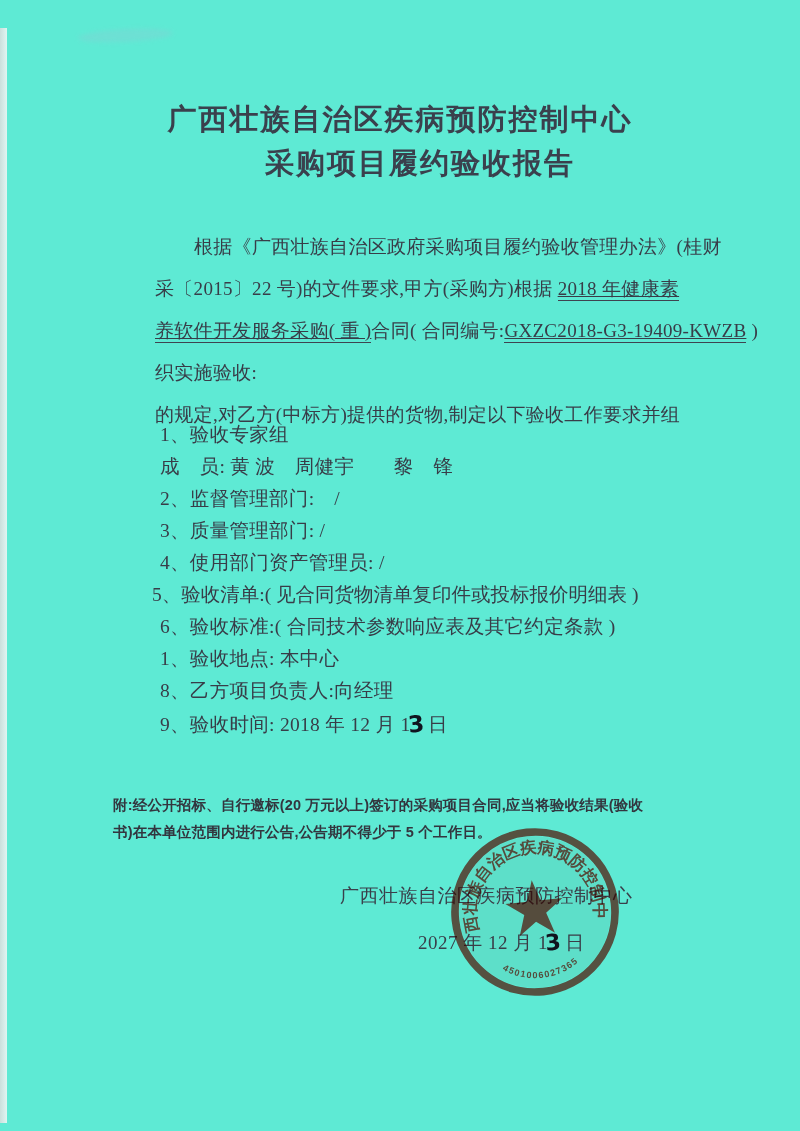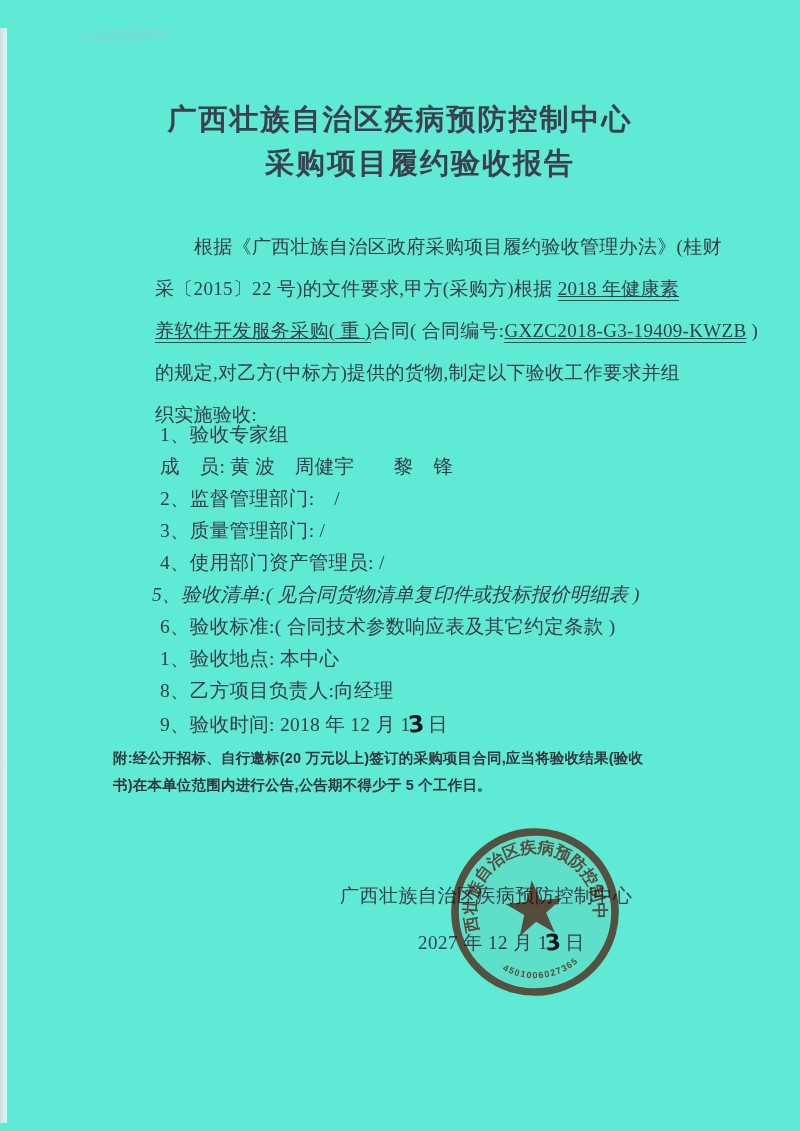--- a/index.html
+++ b/index.html
@@ -21,27 +21,27 @@
     font-size:29px;font-weight:bold;letter-spacing:2px;color:#3a404d;white-space:pre;
   }
   .title1{top:100px;}
   .title2{top:144px;padding-left:20px;}
   .para{position:absolute;left:115px;top:226px;width:600px;margin-left:40px;}
   .p-line{height:42px;line-height:42px;font-size:19px;letter-spacing:.3px;white-space:pre;}
   .p-line.indent{padding-left:39px;}
   .u{border-bottom:1.5px solid #3e4450;padding-bottom:1px;text-decoration:underline;}
   .list{position:absolute;left:115px;top:419px;width:610px;}
   .l-line{height:32px;line-height:32px;font-size:19.5px;letter-spacing:.3px;white-space:pre;padding-left:45px;}
-  .l-line.tight{padding-left:37px;letter-spacing:0;font-style:italic;}
+  .l-line.tight{padding-left:37px;letter-spacing:0;}
   .hand{
     display:inline-block;font-family:"DejaVu Sans",sans-serif;font-weight:bold;
     font-size:1.18em;color:#10141f;transform:rotate(-6deg) translateY(1px);
     margin-left:-3px;margin-right:-1px;
   }
-  .note{position:absolute;left:113px;top:745px;width:600px;
+  .note{position:absolute;left:113px;top:792px;width:600px;
     font-family:"Liberation Sans","DejaVu Sans",sans-serif;font-weight:bold;}
   .n-line{height:27px;line-height:27px;font-size:14.5px;letter-spacing:.2px;white-space:pre;color:#33363f;}
   .sig-org{position:absolute;left:340px;top:883px;font-size:19px;letter-spacing:.5px;white-space:pre;color:#3a3f4a;}
   .sig-date{position:absolute;left:418px;top:928px;font-size:19px;letter-spacing:.5px;white-space:pre;color:#3a3f4a;}
   .stamp{
     position:absolute;left:449px;top:826px;width:172px;height:172px;
     transform:rotate(-6deg);mix-blend-mode:multiply;opacity:.93;
   }
   .stamp text{font-family:"Liberation Sans","DejaVu Sans",sans-serif;}
 </style>
@@ -53,22 +53,22 @@
   <div class="scan-edge"></div>
   <div class="scan-smudge"></div>
 
   <h1 class="title title1">广西壮族自治区疾病预防控制中心</h1>
   <h1 class="title title2">采购项目履约验收报告</h1>
 
   <div class="para" id="paragraph">
       <div class="p-line indent"><span>根据《广西壮族自治区政府采购项目履约验收管理办法》(桂财</span></div>
       <div class="p-line"><span>采〔2015〕22 号)的文件要求,甲方(采购方)根据 </span><span class="u">2018 年健康素</span></div>
       <div class="p-line"><span class="u">养软件开发服务采购( 重 )</span><span>合同( 合同编号:</span><span class="u">GXZC2018-G3-19409-KWZB</span><span> )</span></div>
+      <div class="p-line"><span>织实施验收:</span></div>
       <div class="p-line"><span>的规定,对乙方(中标方)提供的货物,制定以下验收工作要求并组</span></div>
-      <div class="p-line"><span>织实施验收:</span></div>
     </div>
 
   <div class="list" id="list">
       <div class="l-line"><span>1、验收专家组</span></div>
       <div class="l-line"><span>成　员: 黄 波　周健宇　　黎　锋</span></div>
       <div class="l-line"><span>2、监督管理部门:　/</span></div>
       <div class="l-line"><span>3、质量管理部门: /</span></div>
       <div class="l-line"><span>4、使用部门资产管理员: /</span></div>
       <div class="l-line tight"><span>5、验收清单:( 见合同货物清单复印件或投标报价明细表 )</span></div>
       <div class="l-line"><span>6、验收标准:( 合同技术参数响应表及其它约定条款 )</span></div>

